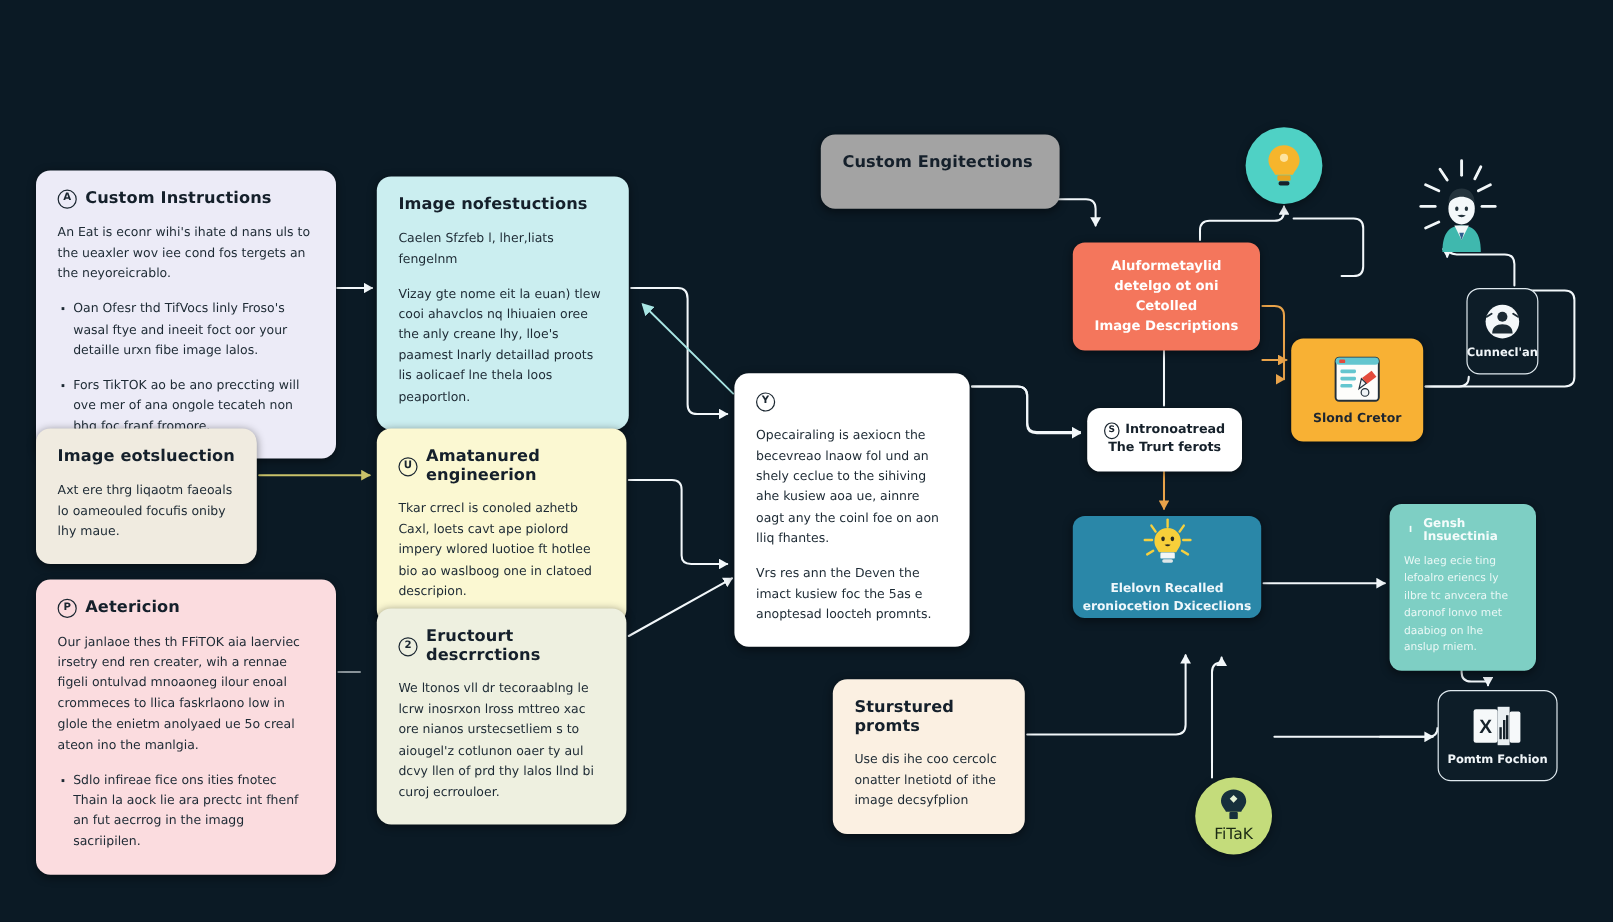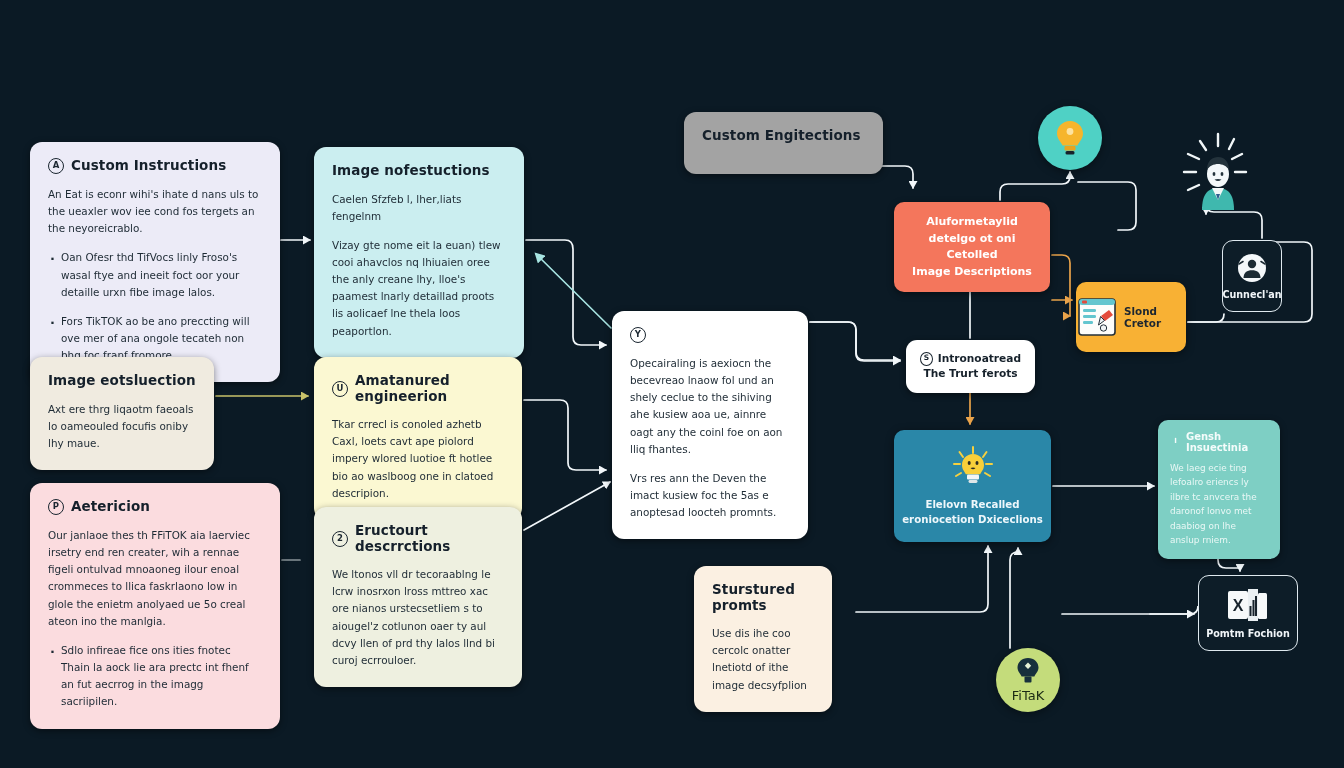--- a/index.html
+++ b/index.html
@@ -87,21 +87,21 @@
 
   
   #n-custom-instructions { left: 30px;  top: 142px; width: 250px; background: #ecebf7; }
   #n-image-instructions  { left: 314px; top: 147px; width: 210px; background: #cbeef0; }
   #n-image-construction  { left: 30px;  top: 357px; width: 184px; background: #f0ebe0; }
   #n-amateur-engineering { left: 314px; top: 357px; width: 208px; background: #fbf8d2; }
   #n-retention          { left: 30px;  top: 483px; width: 250px; background: #fbdcdf; }
   #n-structure-desc     { left: 314px; top: 507px; width: 208px; background: #eef0e0; }
   #n-prompt-engineering { left: 612px; top: 311px; width: 196px; background: #ffffff; }
   #n-custom-english     { left: 684px; top: 112px; width: 199px; background: #a3a3a3; }
-  #n-structured-prompts { left: 694px; top: 566px; width: 138px; background: #fbf0e2; }
+  #n-structured-prompts { left: 694px; top: 566px; width: 160px; background: #fbf0e2; }
 
   
   .pill {
     padding: 11px 14px;
     box-shadow: 0 2px 6px rgba(0,0,0,0.45);
     font-size: 10.6px;
     font-weight: bold;
     color: #16212b;
     line-height: 1.45;
     text-align: center;
@@ -152,38 +152,38 @@
     width: 11px; height: 11px; border-color: #f4fcfb; color: #f4fcfb;
     border-radius: 50%; border-width: 1.2px; font-size: 7px; line-height: 9px;
     text-align: center; flex: 0 0 auto;
   }
   #n-custom-detailed-teal p {
     margin: 0; font-size: 8.9px; line-height: 1.62; color: #eaf8f6;
   }
 
   
   #n-custom-recalled {
-    left: 894px; top: 430px; width: 157px; height: 112px;
+    left: 894px; top: 430px; width: 157px; height: 85px;
     background: #2a87a8;
     border-radius: 10px;
     box-shadow: 0 2px 8px rgba(0,0,0,0.45);
     display: flex; flex-direction: column; align-items: center;
     justify-content: center; gap: 7px;
     color: #eef7fb;
   }
   #n-custom-recalled .lbl {
     font-size: 10.2px; font-weight: bold; line-height: 1.45; text-align: center;
   }
 
   #n-sound-creator {
-    left: 1076px; top: 282px; width: 110px; height: 70px;
+    left: 1076px; top: 282px; width: 110px; height: 86px;
     background: #f8b134;
     border-radius: 10px;
     box-shadow: 0 2px 8px rgba(0,0,0,0.45);
-    display: flex; flex-direction: row; align-items: center;
+    display: flex; flex-direction: column; align-items: center;
     justify-content: center; gap: 6px;
   }
   #n-sound-creator .lbl {
     font-size: 10.4px; font-weight: bold; color: #1d2630;
   }
 
   .dark-box {
     background: #0d1d28;
     border: 1.6px solid #dfe9ef;
     border-radius: 11px;

